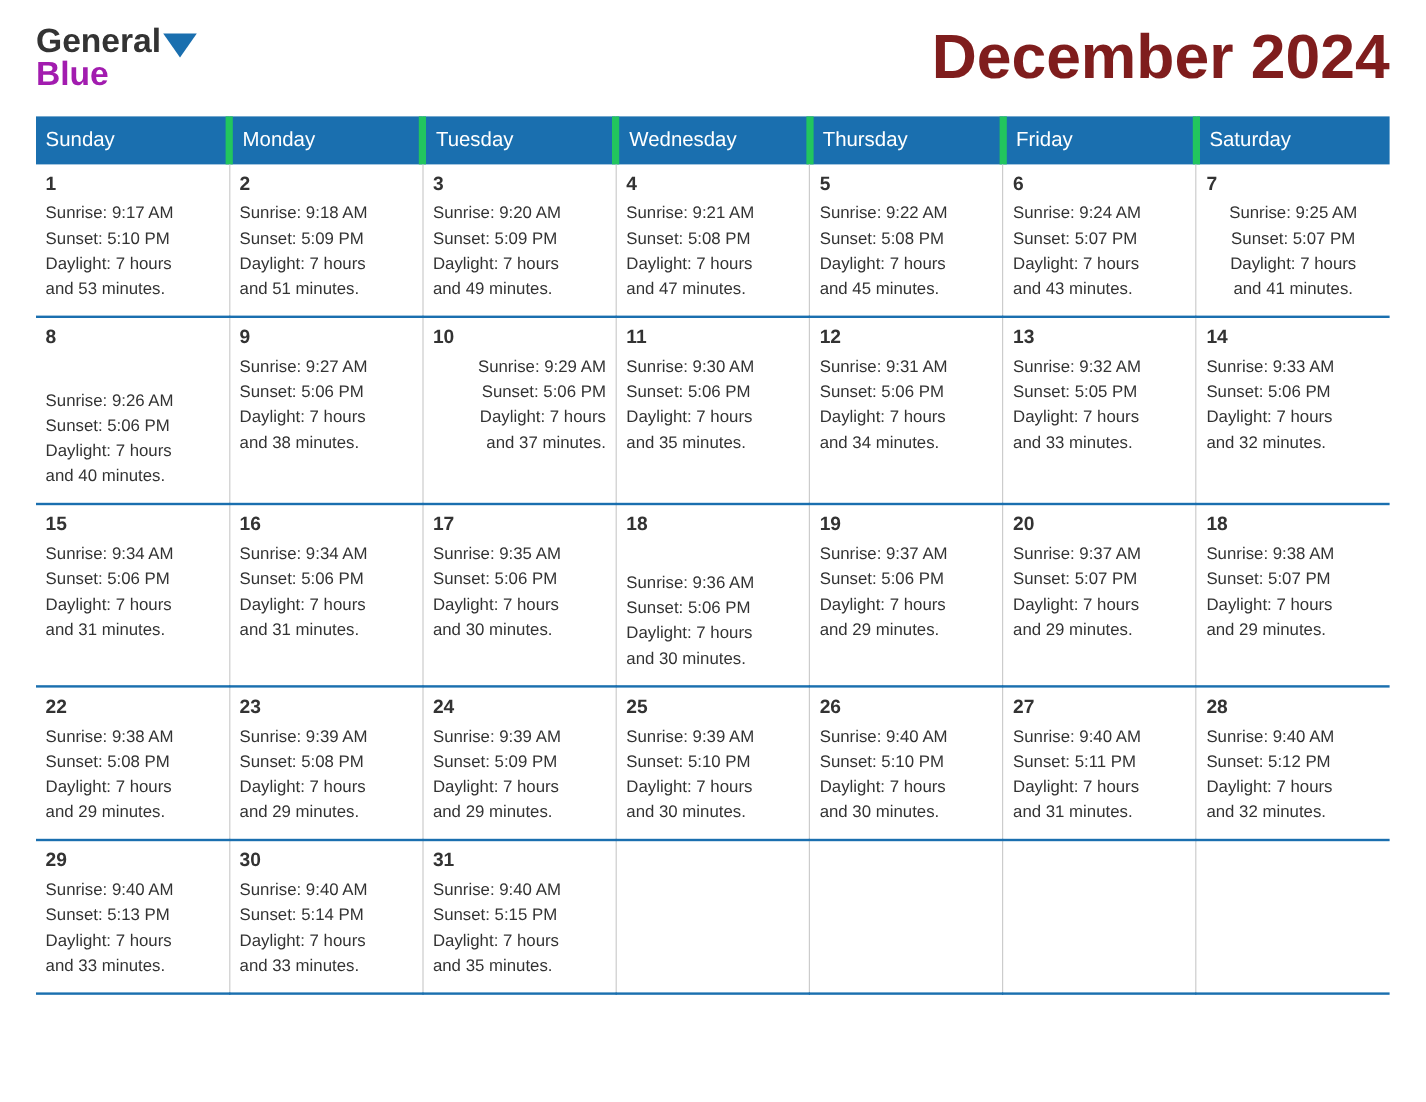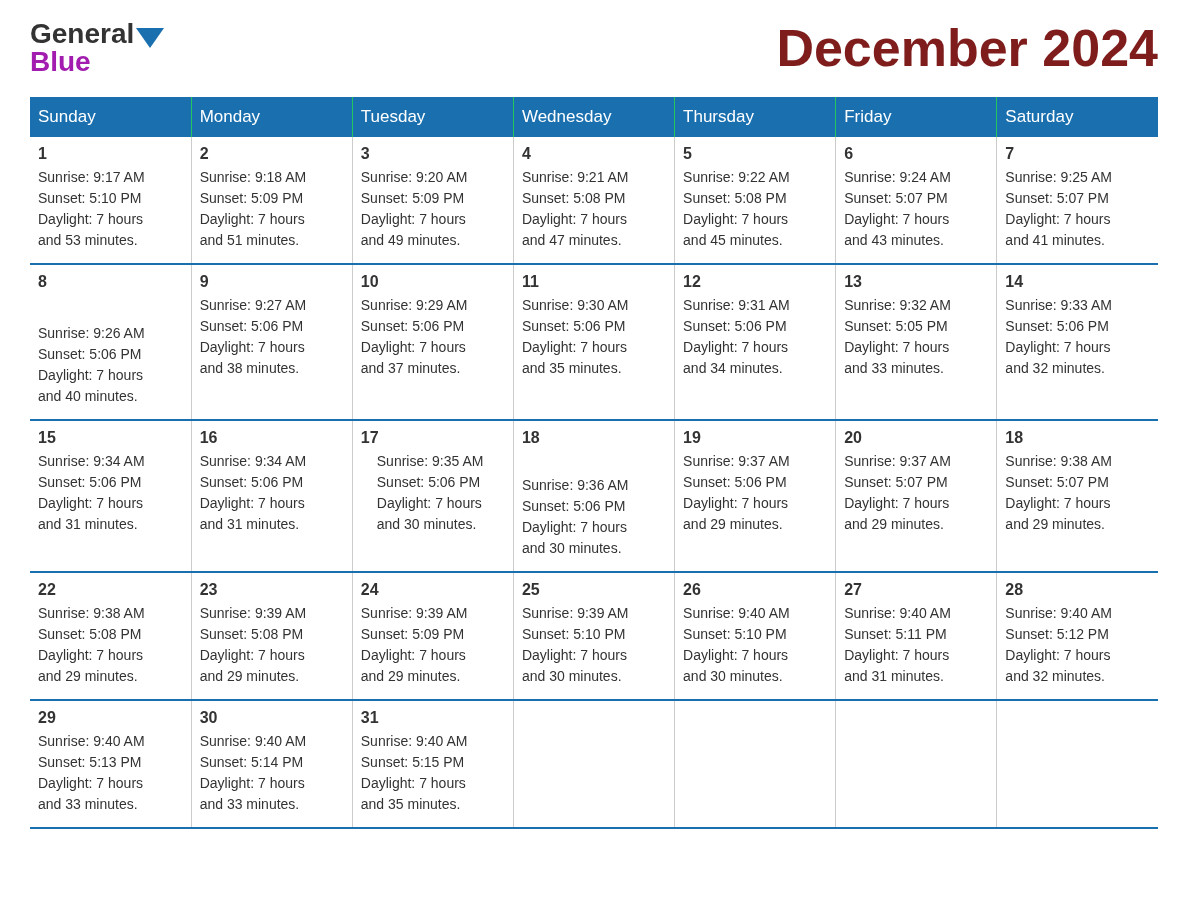--- a/index.html
+++ b/index.html
@@ -70,21 +70,21 @@
     }
     thead tr {
       background-color: #1a6faf;
     }
     thead th {
       color: #fff;
       padding: 10px 8px;
       text-align: left;
       font-size: 17px;
       font-weight: normal;
-      border-right: 1px solid #22c55e;
+      border-right: 6px solid #22c55e;
     }
     thead th:last-child { border-right: none; }
     tbody tr {
       border-bottom: 2px solid #1a6faf;
     }
     tbody td {
       vertical-align: top;
       padding: 8px 8px 12px 8px;
       font-size: 14px;
       color: #333;
@@ -174,21 +174,21 @@
         </td>
         <td>
           <span class="day-num">6</span>
           <div class="day-info" style="white-space: pre-line;">Sunrise: 9:24 AM
 Sunset: 5:07 PM
 Daylight: 7 hours
 and 43 minutes.</div>
         </td>
         <td>
           <span class="day-num">7</span>
-          <div class="day-info" style="white-space: pre-line;">Sunrise: 9:25 AM
+          <div class="day-info" style="white-space: pre-line; text-align: center;">Sunrise: 9:25 AM
 Sunset: 5:07 PM
 Daylight: 7 hours
 and 41 minutes.</div>
         </td>
       </tr>
       <tr>
         <td>
           <span class="day-num">8</span>
           <div class="day-info" style="white-space: pre-line; margin-top: 32px;">Sunrise: 9:26 AM
 Sunset: 5:06 PM
@@ -197,21 +197,21 @@
         </td>
         <td>
           <span class="day-num">9</span>
           <div class="day-info" style="white-space: pre-line;">Sunrise: 9:27 AM
 Sunset: 5:06 PM
 Daylight: 7 hours
 and 38 minutes.</div>
         </td>
         <td>
           <span class="day-num">10</span>
-          <div class="day-info" style="white-space: pre-line;">Sunrise: 9:29 AM
+          <div class="day-info" style="white-space: pre-line; text-align: right;">Sunrise: 9:29 AM
 Sunset: 5:06 PM
 Daylight: 7 hours
 and 37 minutes.</div>
         </td>
         <td>
           <span class="day-num">11</span>
           <div class="day-info" style="white-space: pre-line;">Sunrise: 9:30 AM
 Sunset: 5:06 PM
 Daylight: 7 hours
 and 35 minutes.</div>
@@ -248,21 +248,21 @@
         </td>
         <td>
           <span class="day-num">16</span>
           <div class="day-info" style="white-space: pre-line;">Sunrise: 9:34 AM
 Sunset: 5:06 PM
 Daylight: 7 hours
 and 31 minutes.</div>
         </td>
         <td>
           <span class="day-num">17</span>
-          <div class="day-info" style="white-space: pre-line; margin-left: 16px;">Sunrise: 9:35 AM
+          <div class="day-info" style="white-space: pre-line;">Sunrise: 9:35 AM
 Sunset: 5:06 PM
 Daylight: 7 hours
 and 30 minutes.</div>
         </td>
         <td>
           <span class="day-num">18</span>
           <div class="day-info" style="white-space: pre-line; margin-top: 28px;">Sunrise: 9:36 AM
 Sunset: 5:06 PM
 Daylight: 7 hours
 and 30 minutes.</div>

